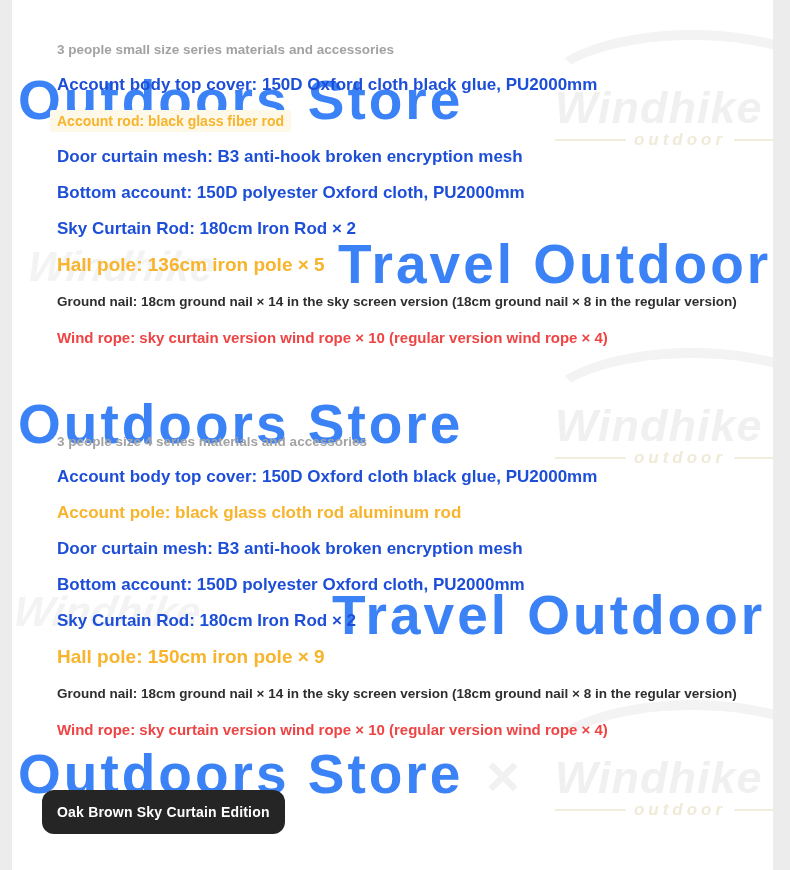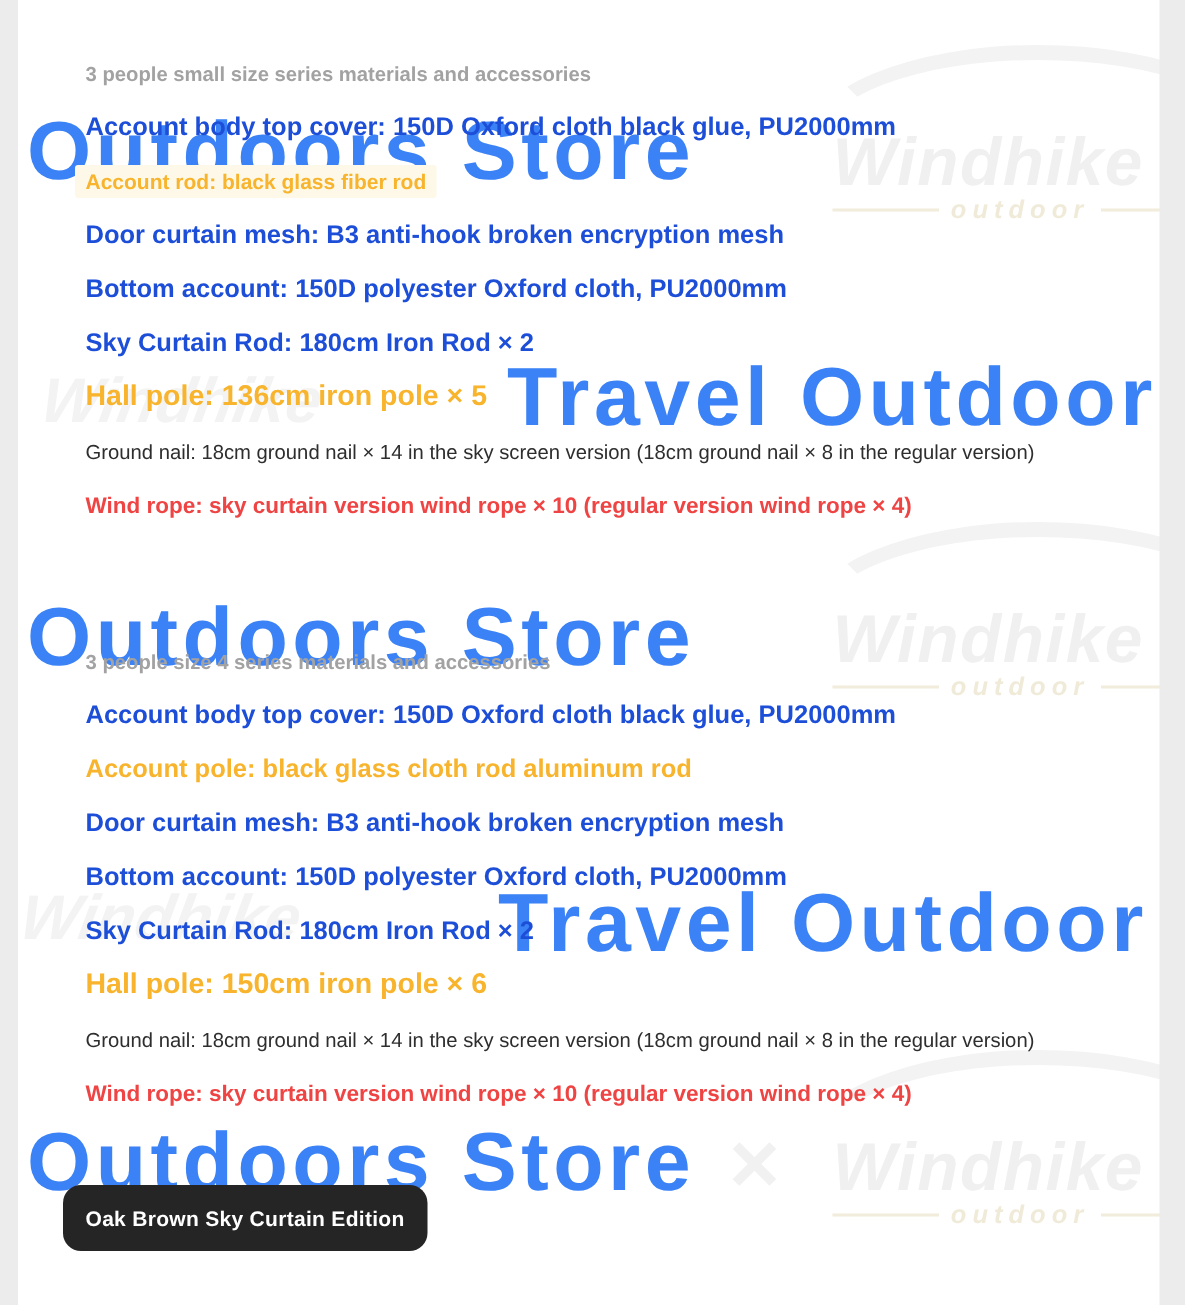--- a/index.html
+++ b/index.html
@@ -36,21 +36,21 @@
 
   
   .spec { position:absolute; left:57px; right:30px; z-index:2; }
   .spec.s1 { top:31px; }
   .spec.s2 { top:423px; }
   .row { height:36px; display:flex; align-items:center; }
 
   .hdr       { font-size:13.5px; font-weight:bold; color:#a2a2a2; }
   .dark-lg   { font-size:17px;   font-weight:bold; color:#1d4ed8; }
   .dark-md   { font-size:15px;   font-weight:bold; color:#ef4444; }
-  .dark-sm   { font-size:13.5px; font-weight:normal; color:#2e2e2e; }
+  .dark-sm   { font-size:13.5px; font-weight:bold; color:#2e2e2e; }
   .yellow-sm { font-size:14px;   font-weight:bold; color:#f7b42c; }
   .yellow-md { font-size:17px;   font-weight:bold; color:#f7b42c; }
   .yellow-lg { font-size:19px;   font-weight:bold; color:#f7b42c; }
   .hl { background:#fdf8e7; padding:3px 7px; margin-left:-7px; border-radius:2px; }
 
   
   .badge {
     position:absolute; left:42px; top:790px; height:44px; z-index:4;
     display:inline-flex; align-items:center; padding:0 15px;
     background:#252525; border-radius:12px;
@@ -122,21 +122,21 @@
     <div class="row">
         <span class="dark-lg">Door curtain mesh: B3 anti-hook broken encryption mesh</span>
       </div>
     <div class="row">
         <span class="dark-lg">Bottom account: 150D polyester Oxford cloth, PU2000mm</span>
       </div>
     <div class="row">
         <span class="dark-lg">Sky Curtain Rod: 180cm Iron Rod × 2</span>
       </div>
     <div class="row">
-        <span class="yellow-lg">Hall pole: 150cm iron pole × 6</span>
+        <span class="yellow-lg">Hall pole: 150cm iron pole × 9</span>
       </div>
     <div class="row">
         <span class="dark-sm">Ground nail: 18cm ground nail × 14 in the sky screen version (18cm ground nail × 8 in the regular version)</span>
       </div>
     <div class="row">
         <span class="dark-md">Wind rope: sky curtain version wind rope × 10 (regular version wind rope × 4)</span>
       </div>
   </section>
 
   <div class="badge">

